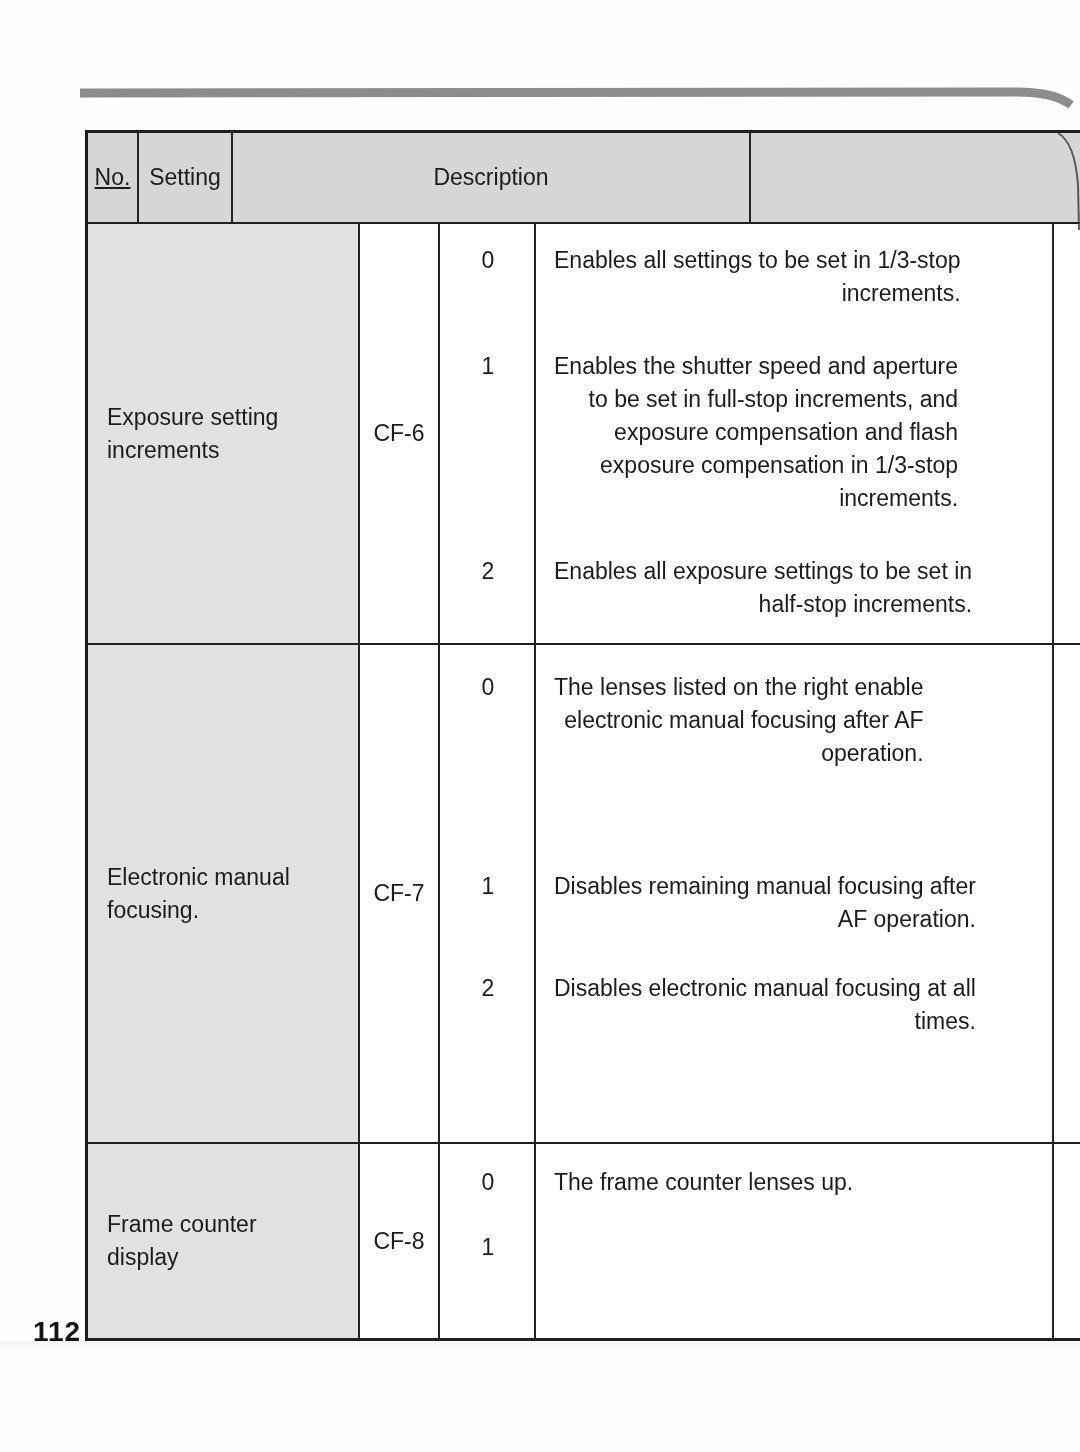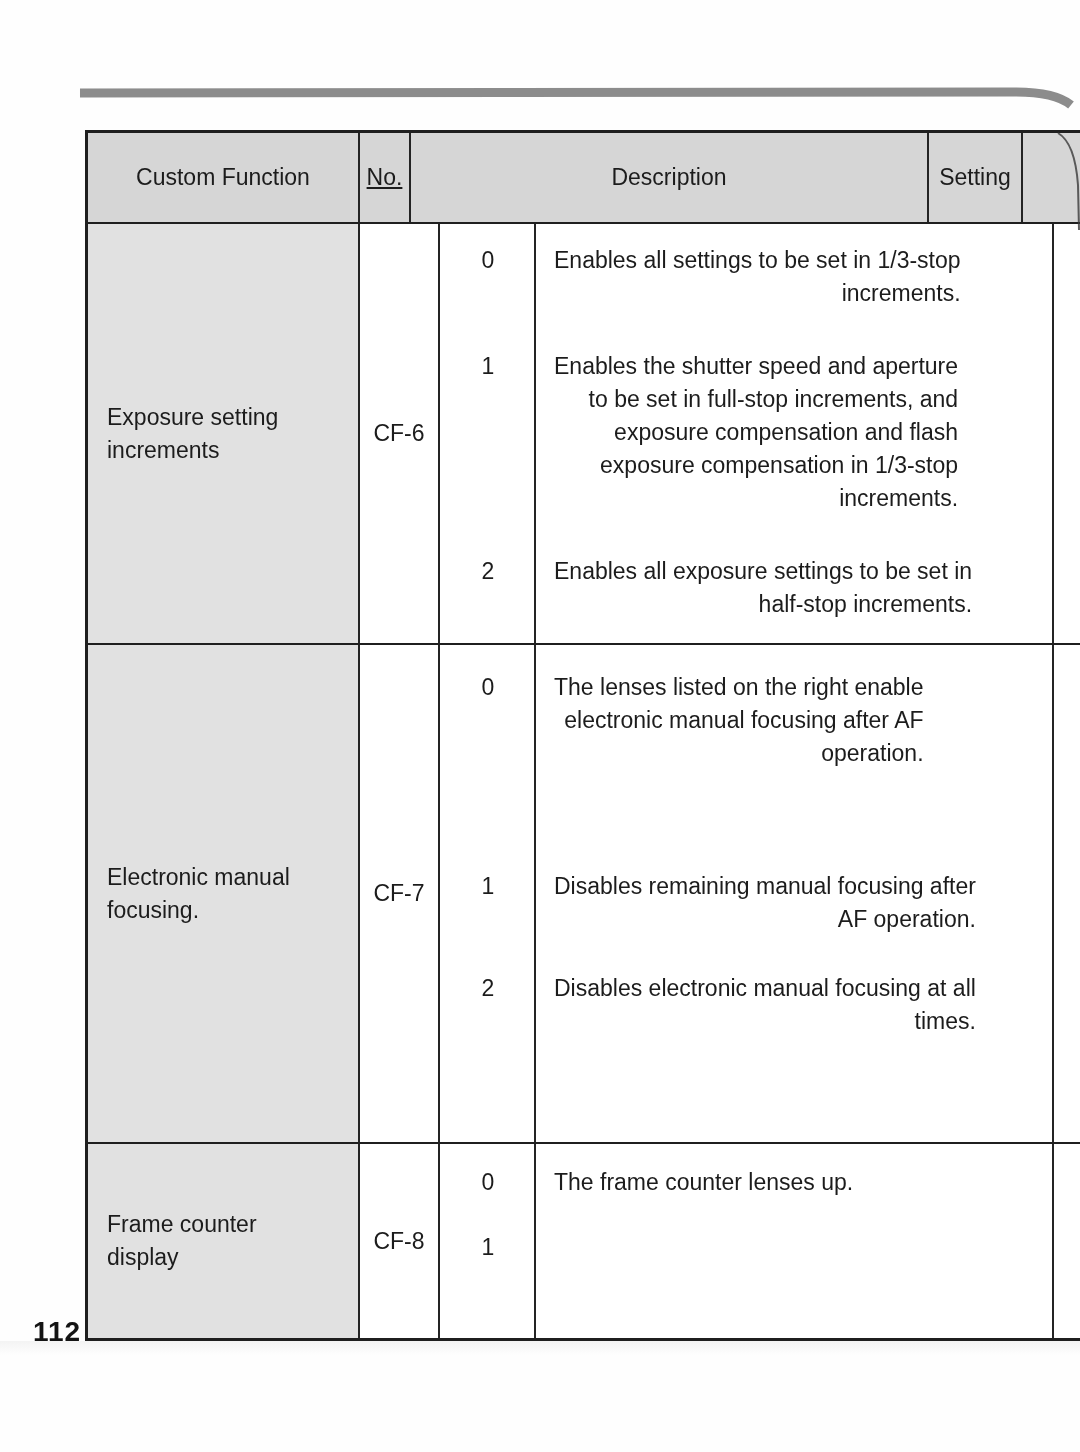--- a/index.html
+++ b/index.html
@@ -89,24 +89,23 @@
 
 <div class="page">
 
   <svg class="top-rule" viewBox="0 0 1080 130">
     <path d="M80 93 L1015 92 Q1055 92 1071 105" fill="none" stroke="#8c8c8c" stroke-width="9" stroke-linecap="butt"></path>
   </svg>
 
   <div class="cftable">
 
     <div class="trow thead">
-      <div class="cell h-func">Custom Function</div>
       <div class="cell h-no">No.</div>
+      <div class="cell h-setting">Setting</div>
       <div class="cell h-desc">Description</div>
-      <div class="cell h-setting">Setting</div>
       <div class="cell h-extra"></div>
     </div>
 
     <div class="trow" id="row-cf6">
       <div class="cell c-func">
         <div class="func-label">Exposure setting
 increments</div>
       </div>
       <div class="cell c-no">CF-6</div>
       <div class="cell c-entries">

